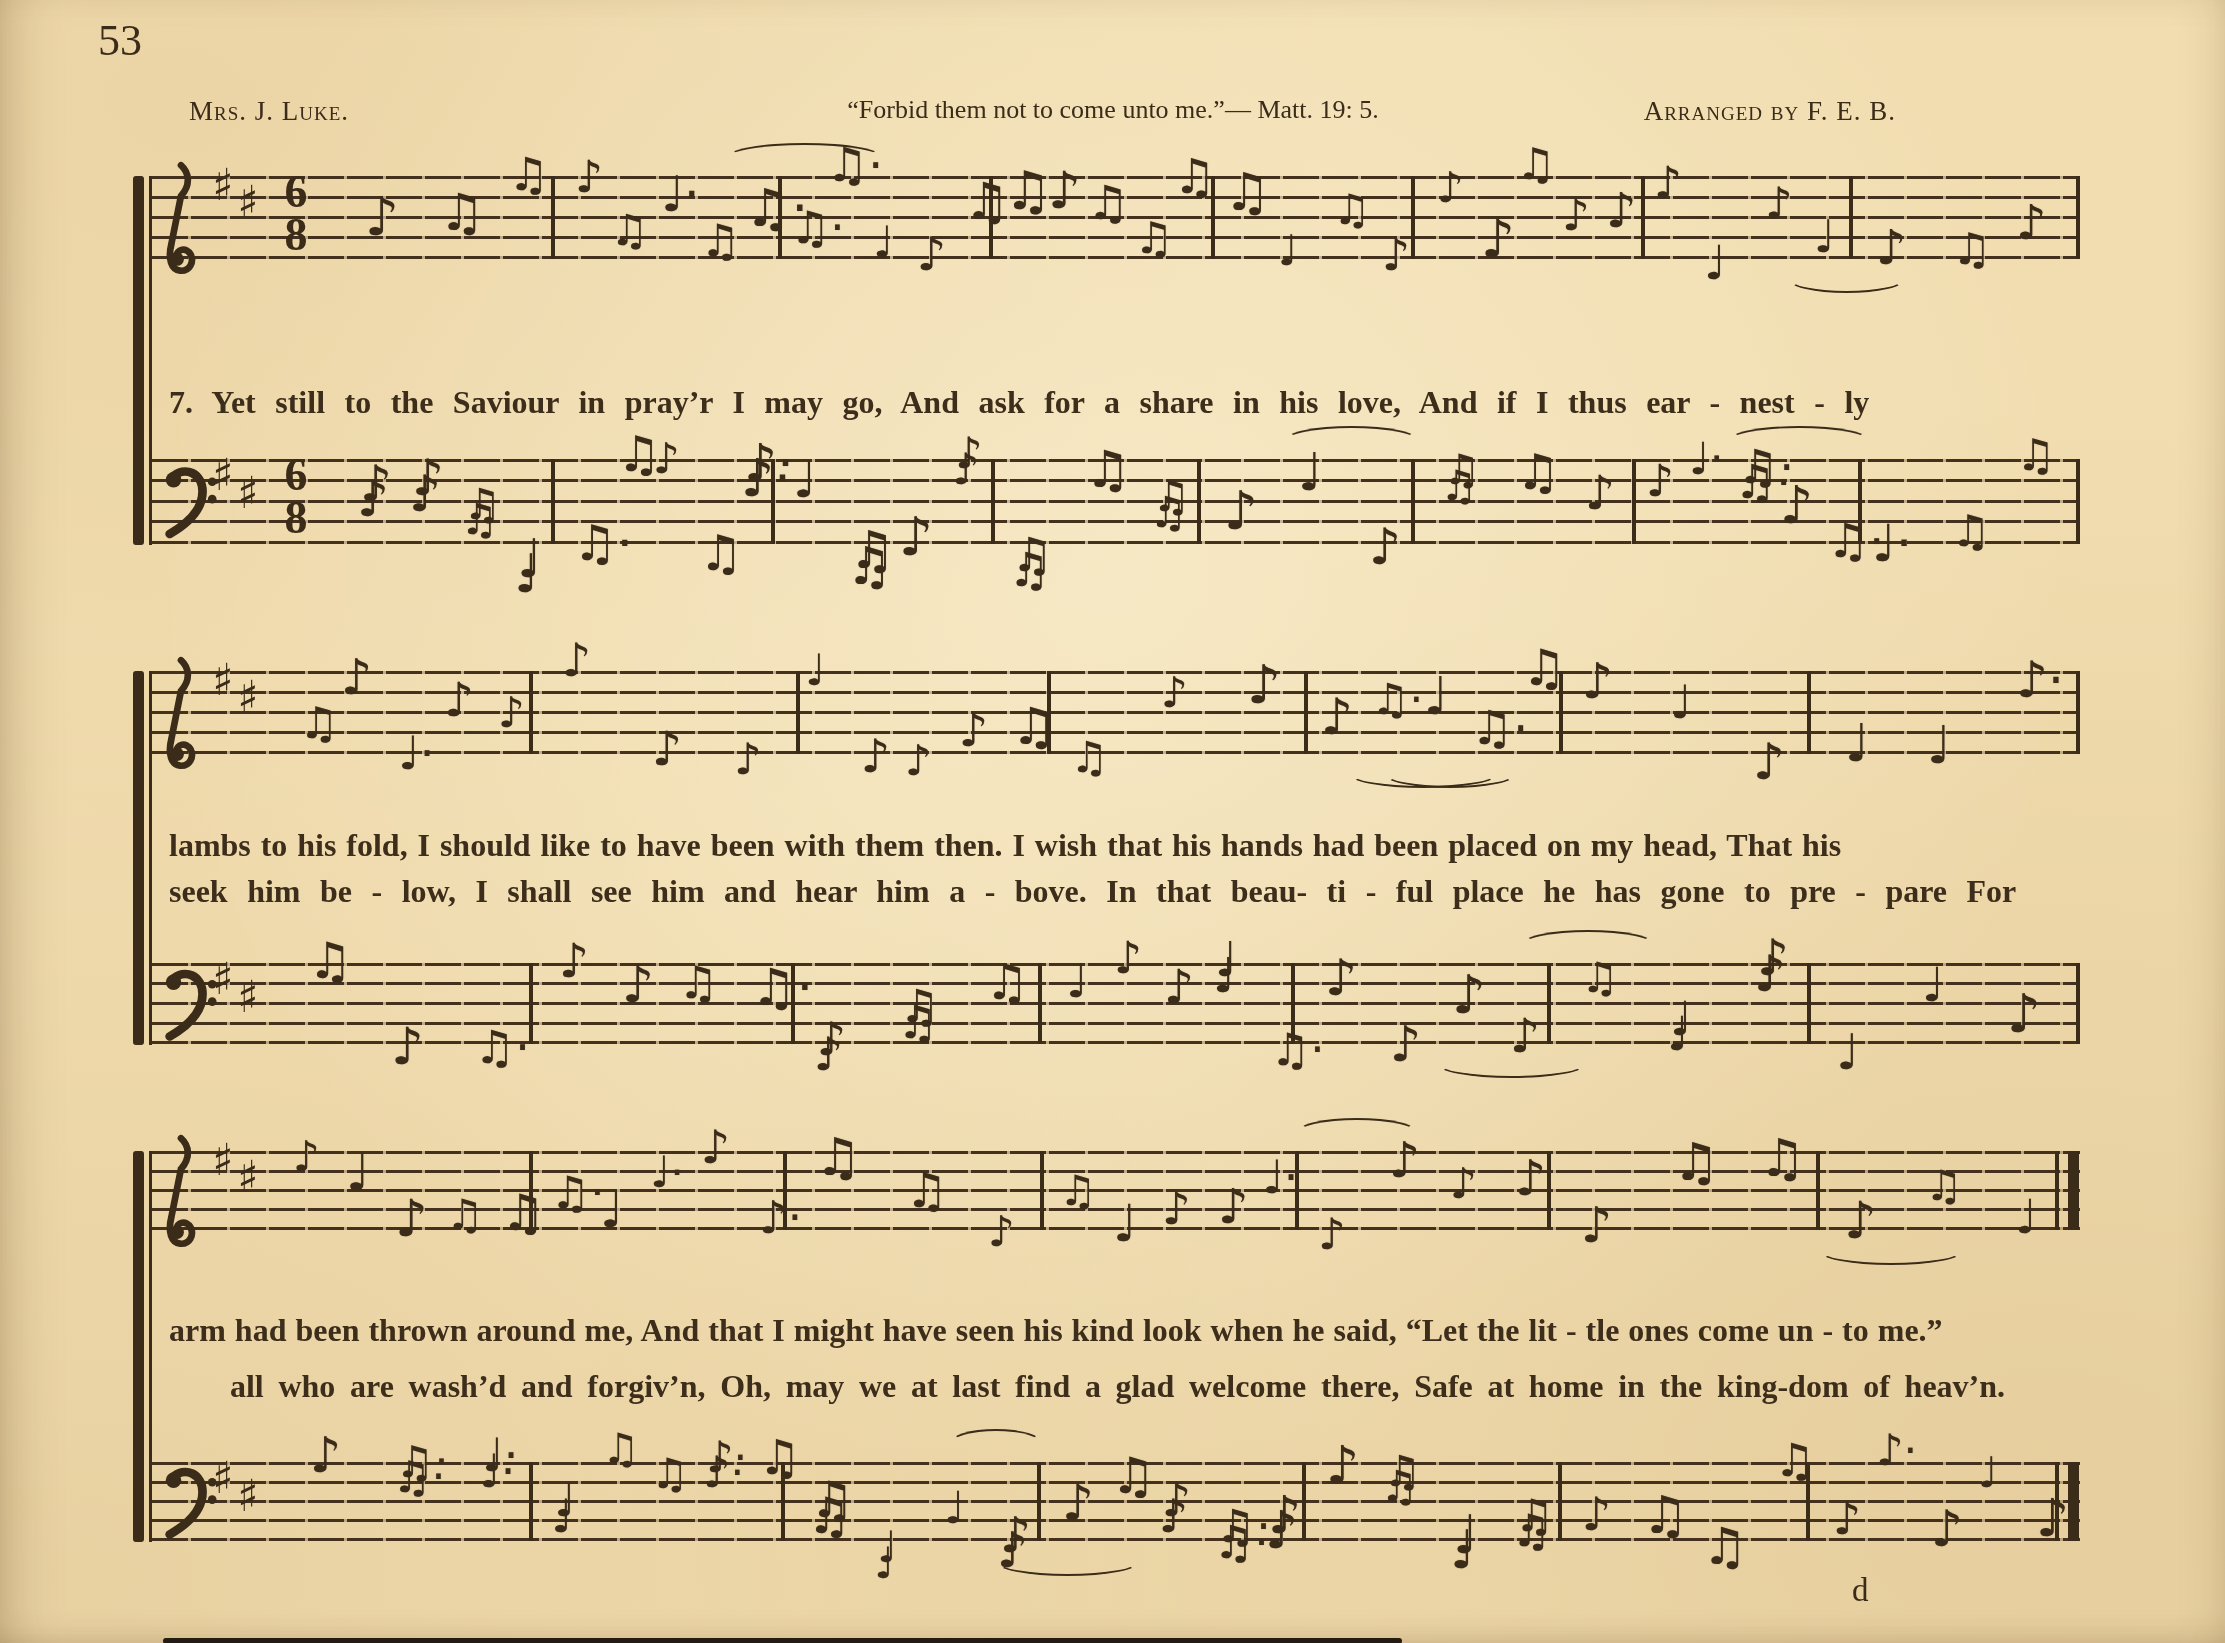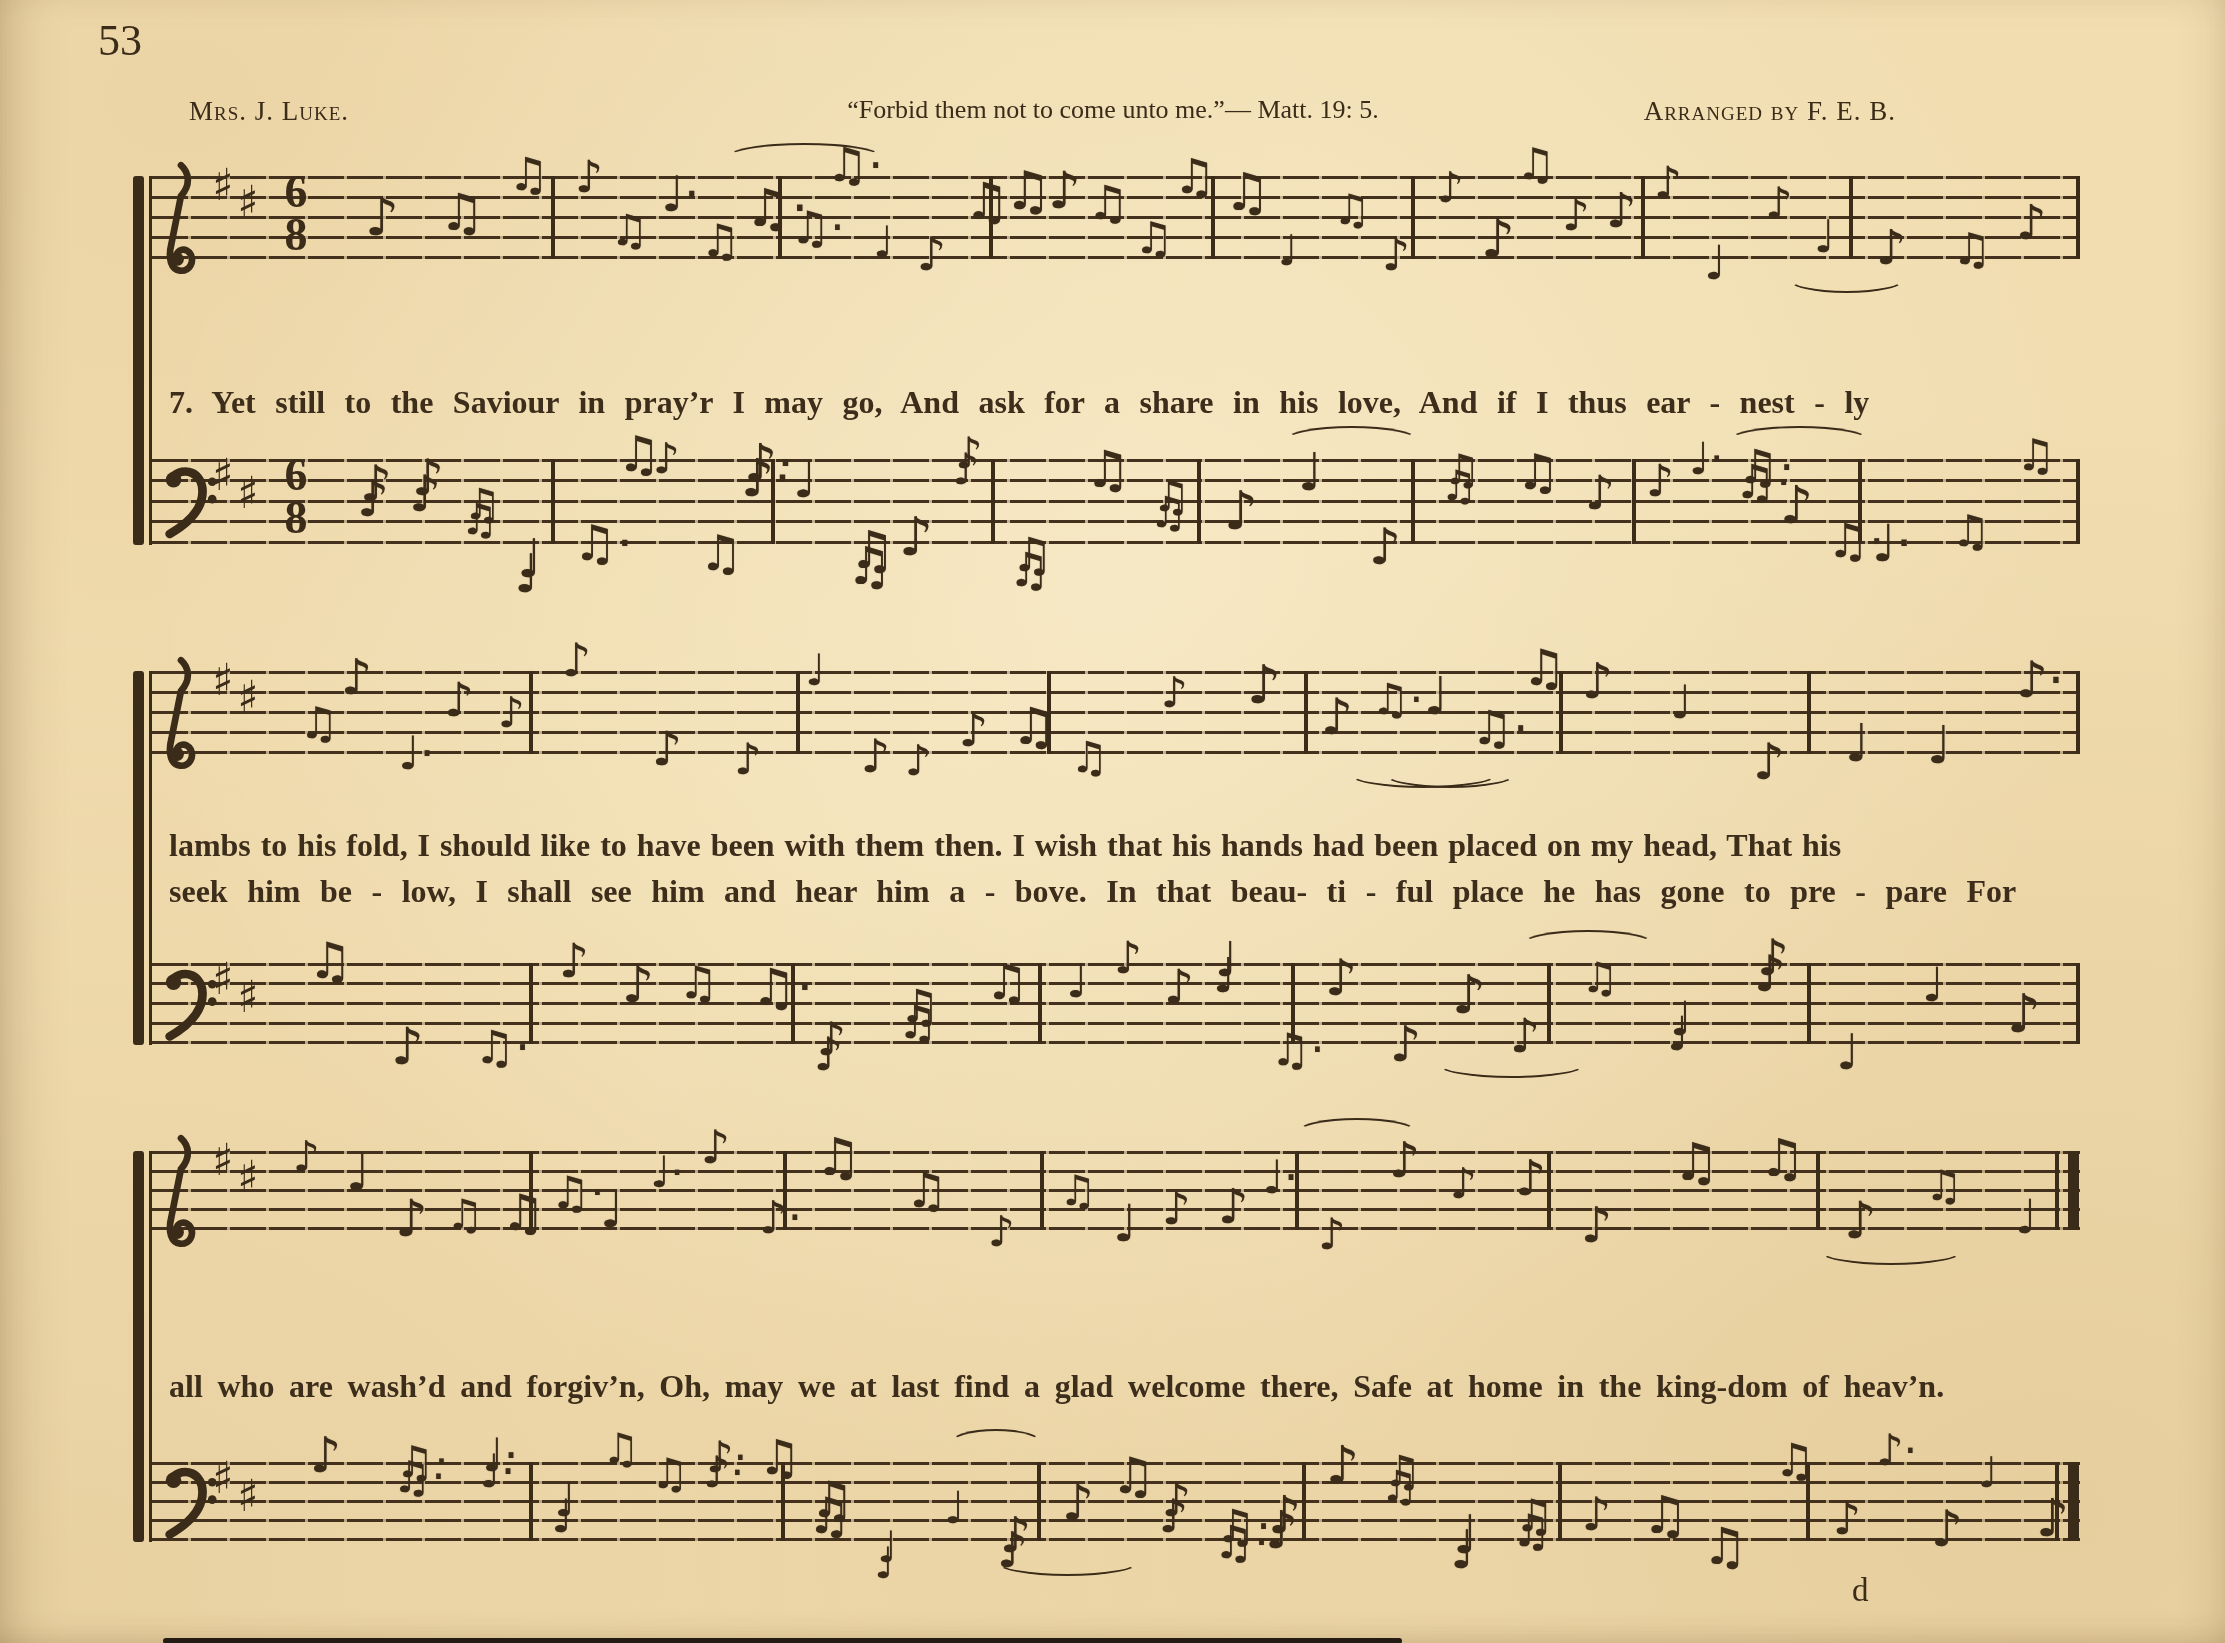--- a/index.html
+++ b/index.html
@@ -55,21 +55,21 @@
   .timesig span{display:block;}
   .clefsvg{position:absolute;}
 
   .lyric{position:absolute;left:169px;width:1897px;font-weight:700;font-size:32px;
     white-space:nowrap;letter-spacing:0px;color:#3d2d1b;}
   #ly-s1-0{top:338px;word-spacing:2.9px;}
   #ly-s1-1{top:384px;word-spacing:11.5px;}
   #ly-s2-0{top:827px;word-spacing:1.9px;}
   #ly-s2-1{top:873px;word-spacing:11.5px;}
   #ly-s3-0{top:1312px;word-spacing:1px;}
-  #ly-s3-1{top:1368px;word-spacing:6.7px;}
+  #ly-s3-1{top:1368px;word-spacing:6.7px;text-align:center;}
 
   .catchword{position:absolute;left:1852px;top:1572px;font-size:33px;}
   .bottom-strip{position:absolute;left:163px;bottom:0;width:1239px;height:5.8px;background:#241c12;border-radius:2.9px;}
 </style>
 </head>
 <body>
 
 <div class="page">
 
   <div class="page-number">53</div>
@@ -368,20 +368,21 @@
       <span class="note" style="font-size: 49px; left: 1363px; top: 2.9px;">♪</span>
       <span class="note" style="font-size: 49px; left: 1429px; top: 50px;">♪</span>
       <span class="note" style="font-size: 52px; left: 1521px; top: -15.4px;">♫</span>
       <span class="note" style="font-size: 52px; left: 1607px; top: -19px;">♫</span>
       <span class="note" style="font-size: 51px; left: 1692px; top: 44px;">♪</span>
       <span class="note" style="font-size: 42px; left: 1773px; top: 14.4px;">♫</span>
       <span class="note" style="font-size: 47px; left: 1863px; top: 42px;">♩</span>
       <div class="slur up" style="width: 118px; left: 1144px; top: -33px;"></div>
       <div class="slur down" style="width: 142px; left: 1666px; top: 85px;"></div>
     </div>
+  <div class="lyric" id="ly-s3-0">arm had been thrown around me,   And that I  might have seen his kind look when he said,  “Let the lit - tle ones come un - to    me.”</div>
   <div class="lyric" id="ly-s3-1">all who are wash’d and forgiv’n,    Oh,   may   we at last  find a glad welcome there,  Safe at home in the king-dom  of  heav’n.</div>
   <div class="staff" id="st-s3b">
       <div class="sline" style="top: 0px;"></div>
       <div class="sline" style="top: 19px;"></div>
       <div class="sline" style="top: 38px;"></div>
       <div class="sline" style="top: 57px;"></div>
       <div class="sline" style="top: 76px;"></div>
       <svg class="clefsvg" viewBox="0 0 60 84" style="left: 7.7px; top: 0px; width: 58px; height: 83px;">
         <path d="M12 16 C26 2 44 12 44 30 C44 52 24 66 10 74" fill="none" stroke="#3b2c1a" stroke-width="9" stroke-linecap="round"></path>
         <circle cx="14" cy="18" r="8" fill="#3b2c1a"></circle>

